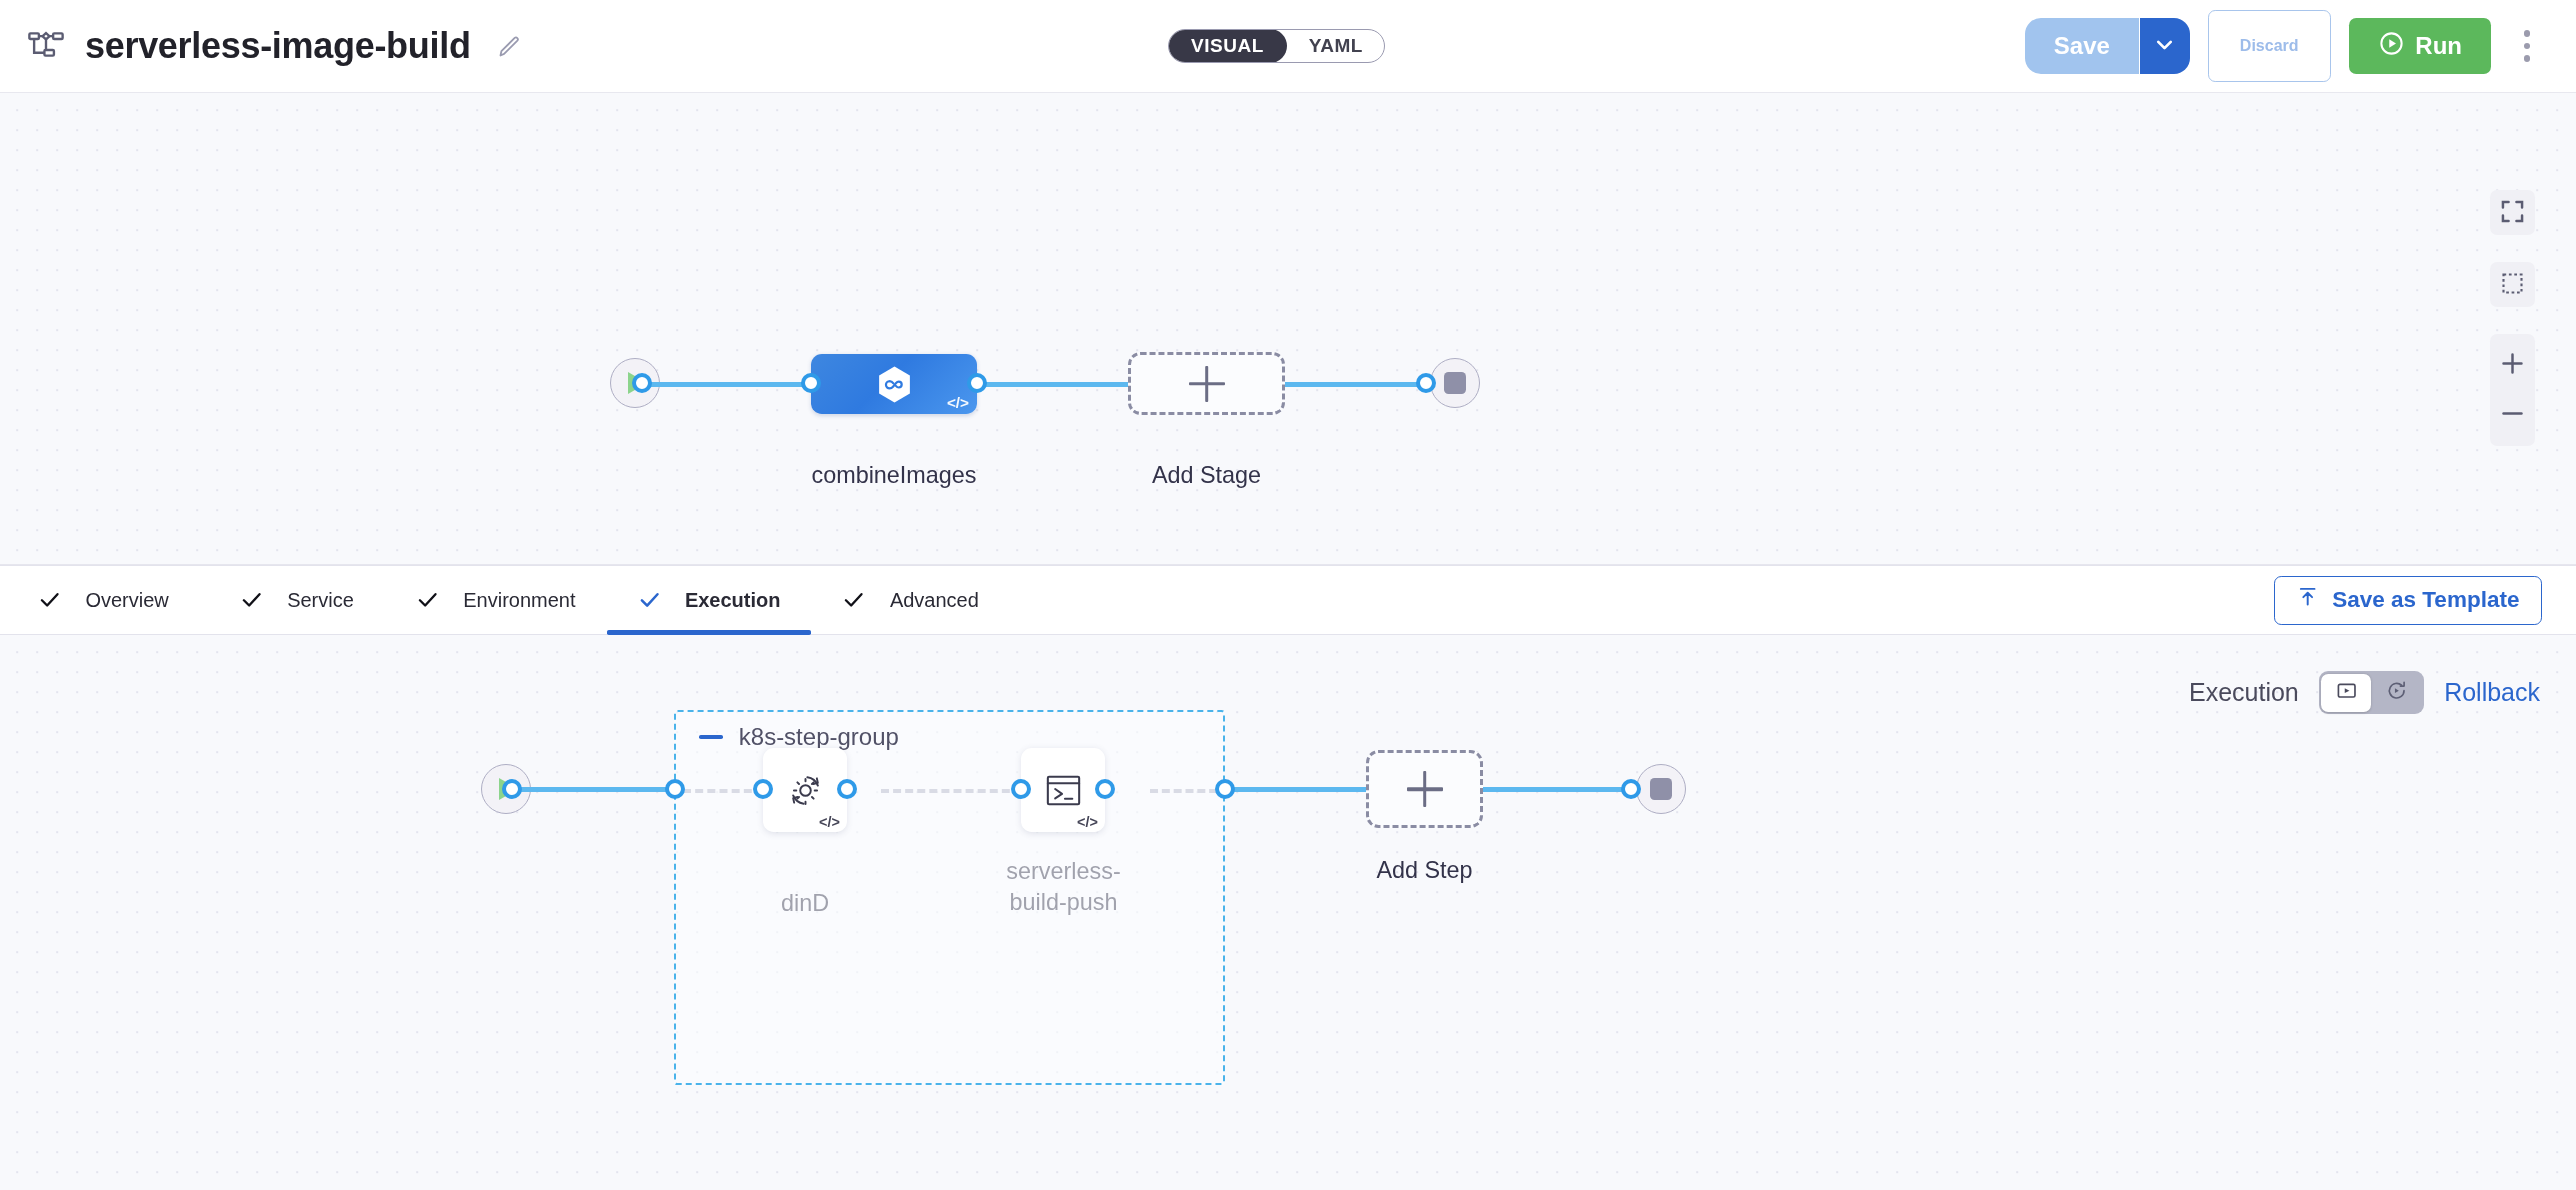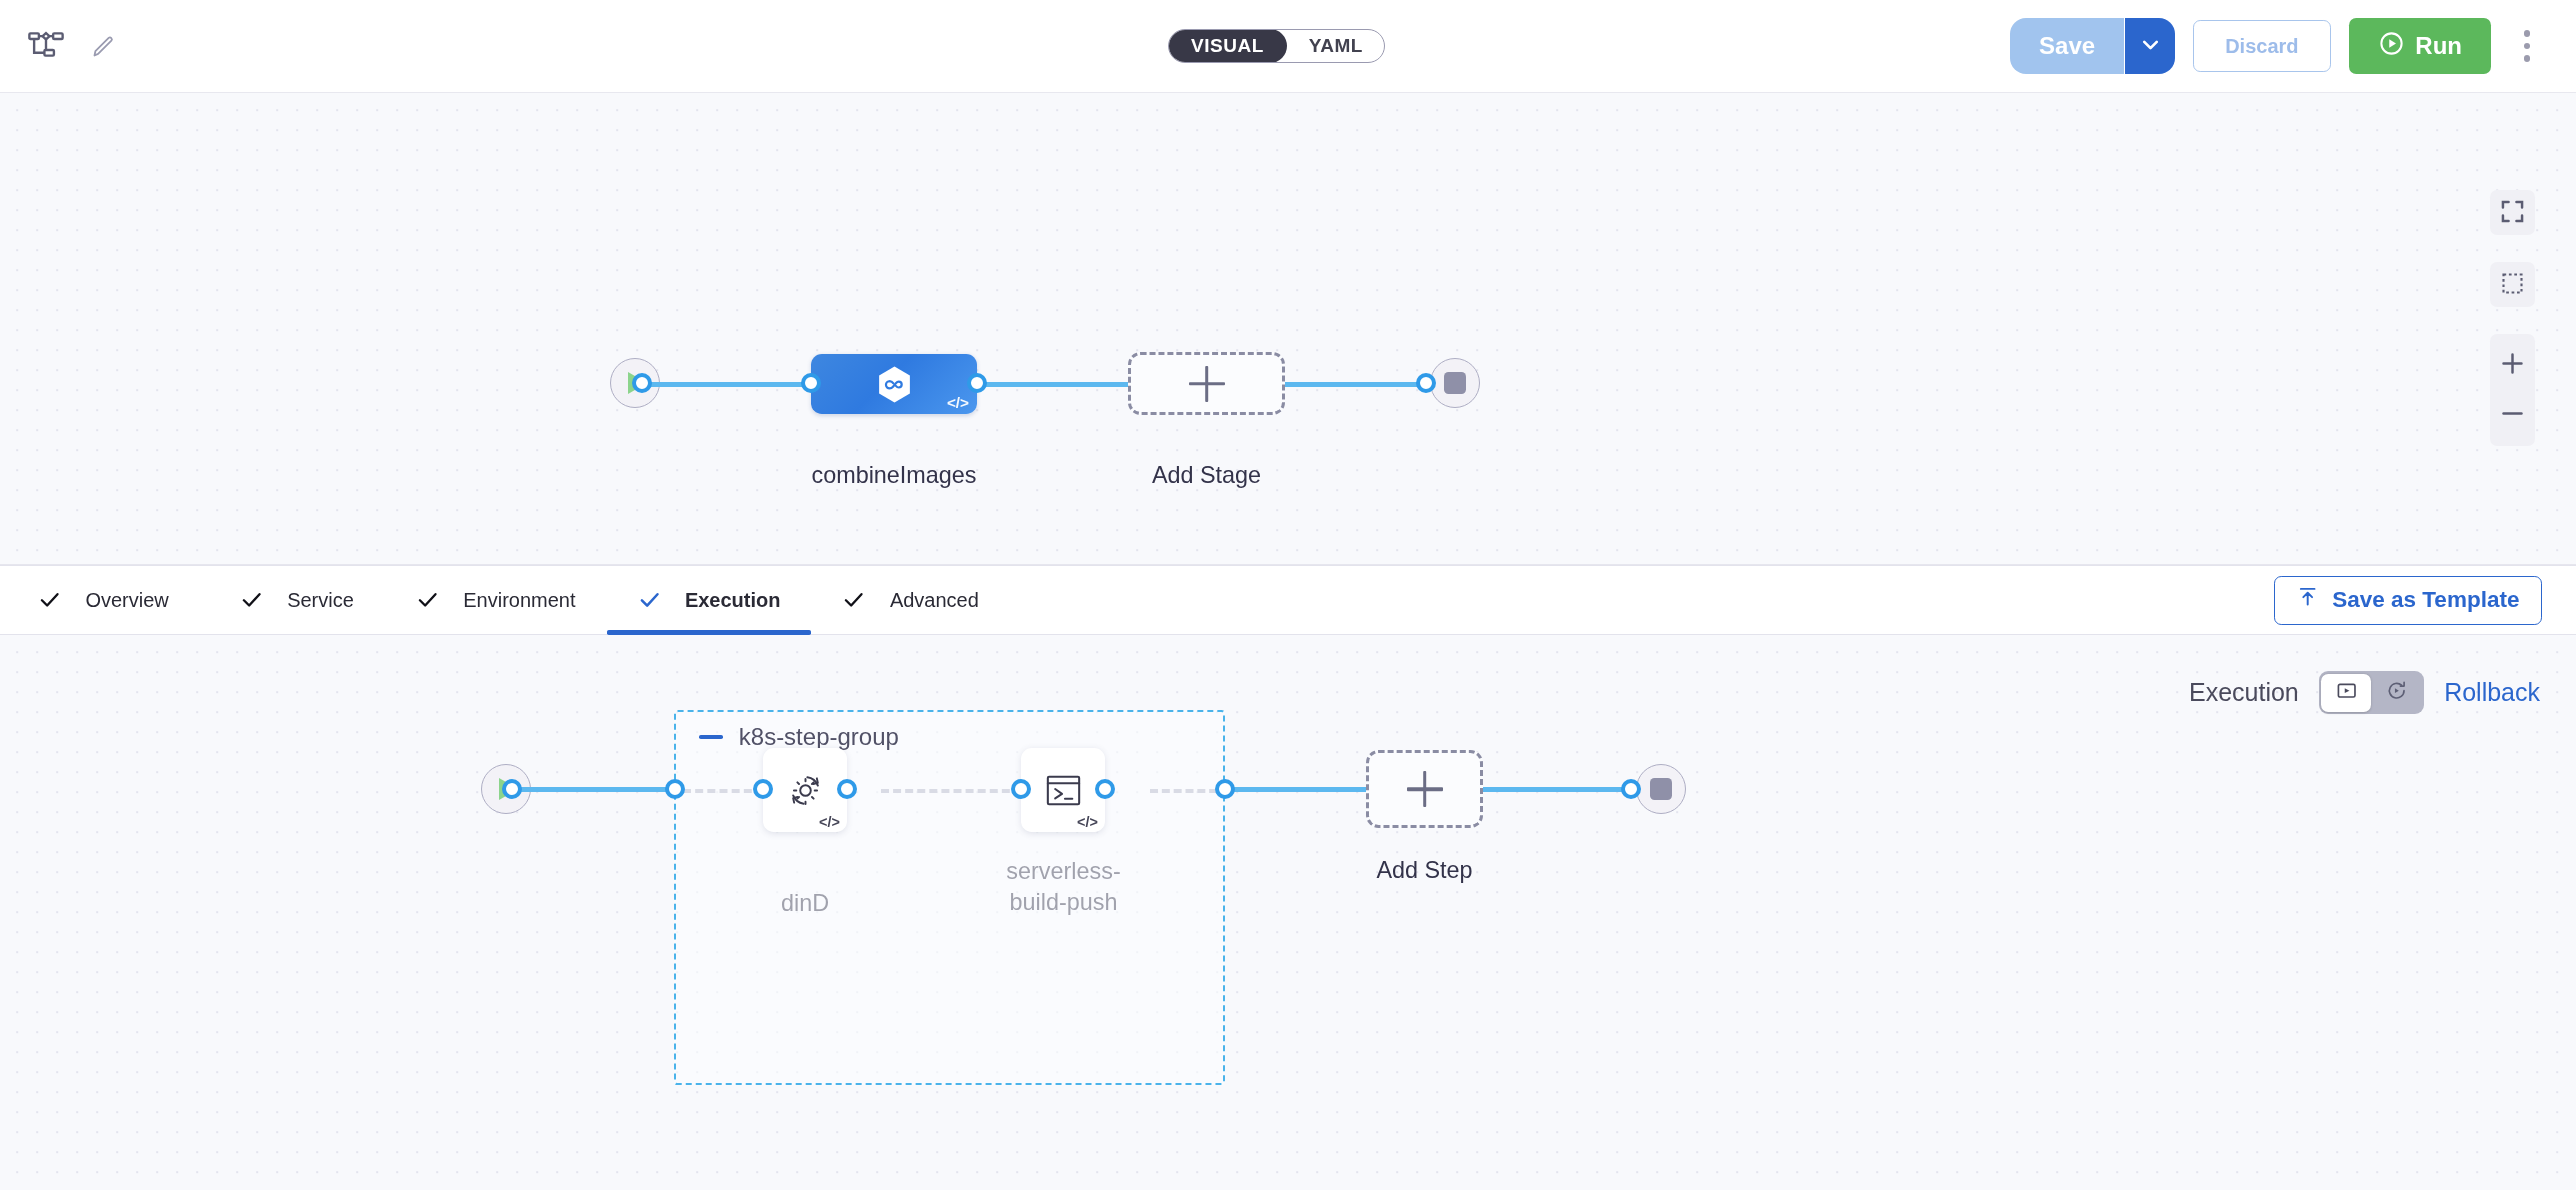--- a/index.html
+++ b/index.html
@@ -115,26 +115,26 @@
     padding: 0 29px;
     border-right: 1.8px solid #fff;
   }
   .save-caret {
     background: #2b66cd;
     width: 50px;
     display: flex; align-items: center; justify-content: center;
   }
 
   .discard-btn {
-    height: 52px;
+    height: 72px;
     border: 1.3px solid #a8c5ec;
     border-radius: 7.2px;
     background: #ffffff;
     color: #9dbcea;
-    font-size: 20px;
+    font-size: 16px;
     font-weight: bold;
     display: flex; align-items: center; justify-content: center;
     padding: 0 31px;
     cursor: pointer;
   }
   .run-btn {
     height: 56px;
     background: #5cb85c;
     border-radius: 7.2px;
     display: flex; align-items: center; justify-content: center;
@@ -399,20 +399,21 @@
       <span>
         <svg class="pipeline-icon" viewBox="0 0 24 24" fill="none" stroke="#5b5c72" stroke-width="1.5">
           <rect x="1.5" y="4" width="6" height="3.6" rx="0.7"></rect>
           <rect x="16.5" y="4" width="6" height="3.6" rx="0.7"></rect>
           <rect x="11" y="14.5" width="6" height="3.6" rx="0.7"></rect>
           <path d="M12 3.8 L14.2 5.8 L12 7.8 L9.8 5.8 Z"></path>
           <path d="M7.5 5.8 H9.8 M14.2 5.8 H16.5 M12 7.8 V14.5"></path>
           <path d="M4.5 7.6 V16.3 H11"></path>
         </svg>
       </span>
+      <div class="pipeline-title">serverless-image-build</div>
       <span>
         <svg class="edit-pencil" viewBox="0 0 24 24" fill="none" stroke="#9a9bb0" stroke-width="1.6" stroke-linecap="round" stroke-linejoin="round">
           <path d="M4 20 L4.8 16.2 L16.6 4.4 A1.7 1.7 0 0 1 19 6.8 L7.2 18.6 Z"></path>
         </svg>
       </span>
     </div>
 
     <div class="header-center">
       <div class="mode-toggle">
         <div class="mode-seg active">VISUAL</div>

